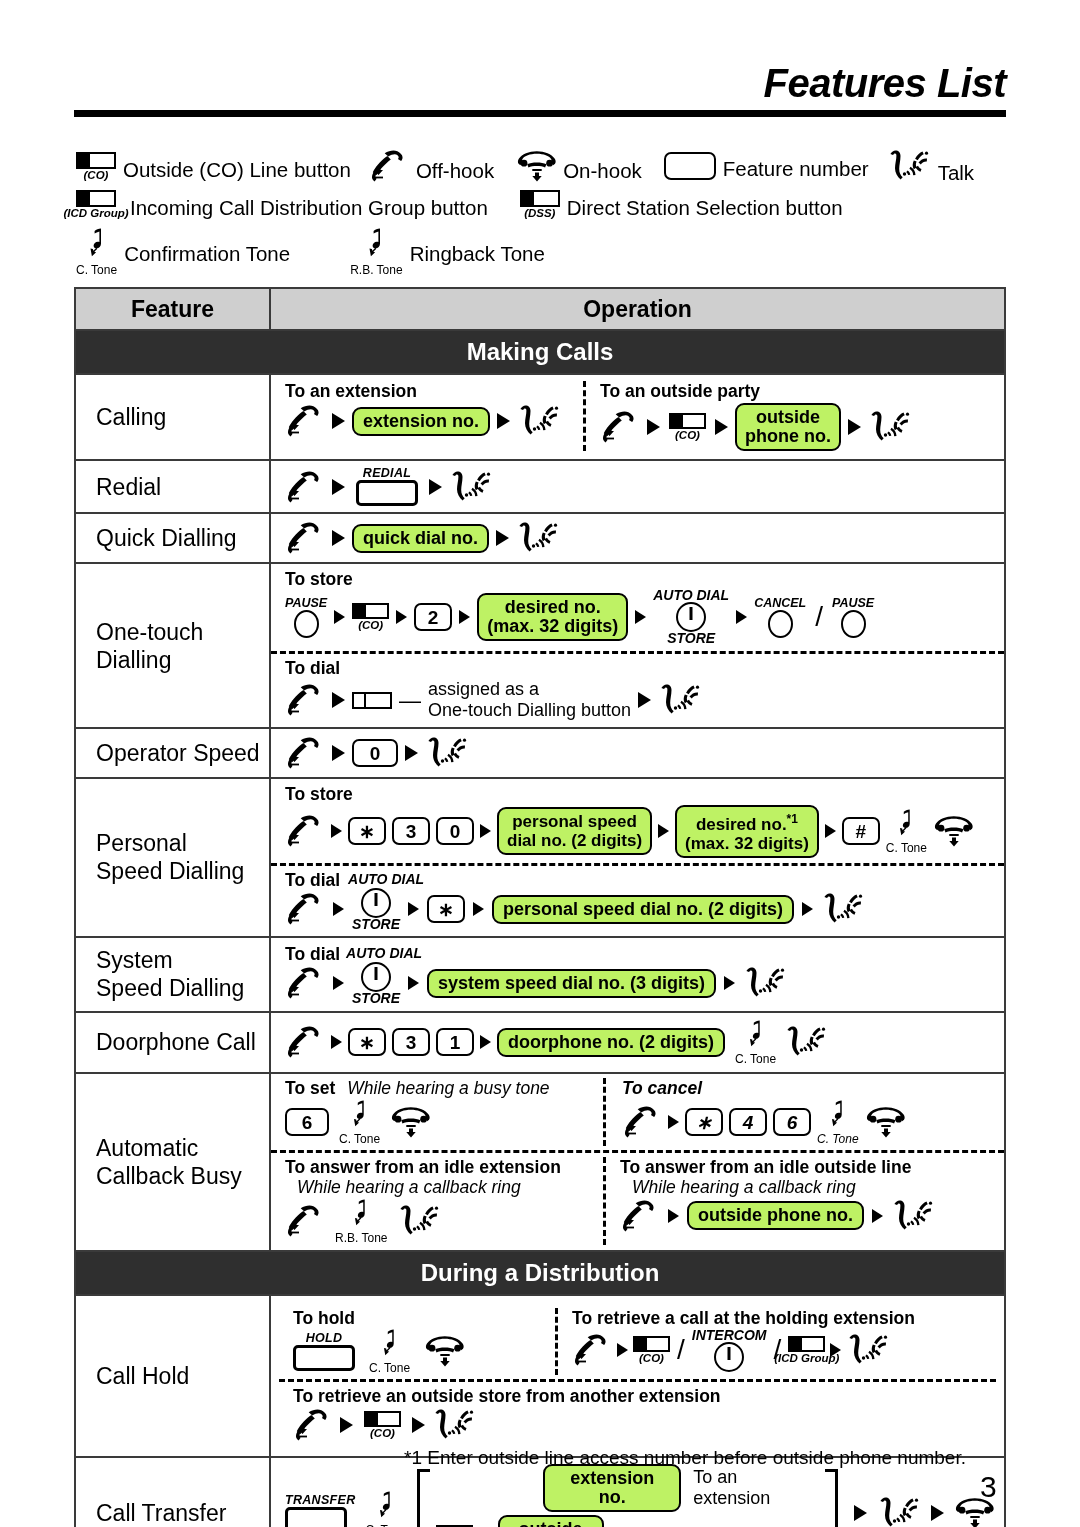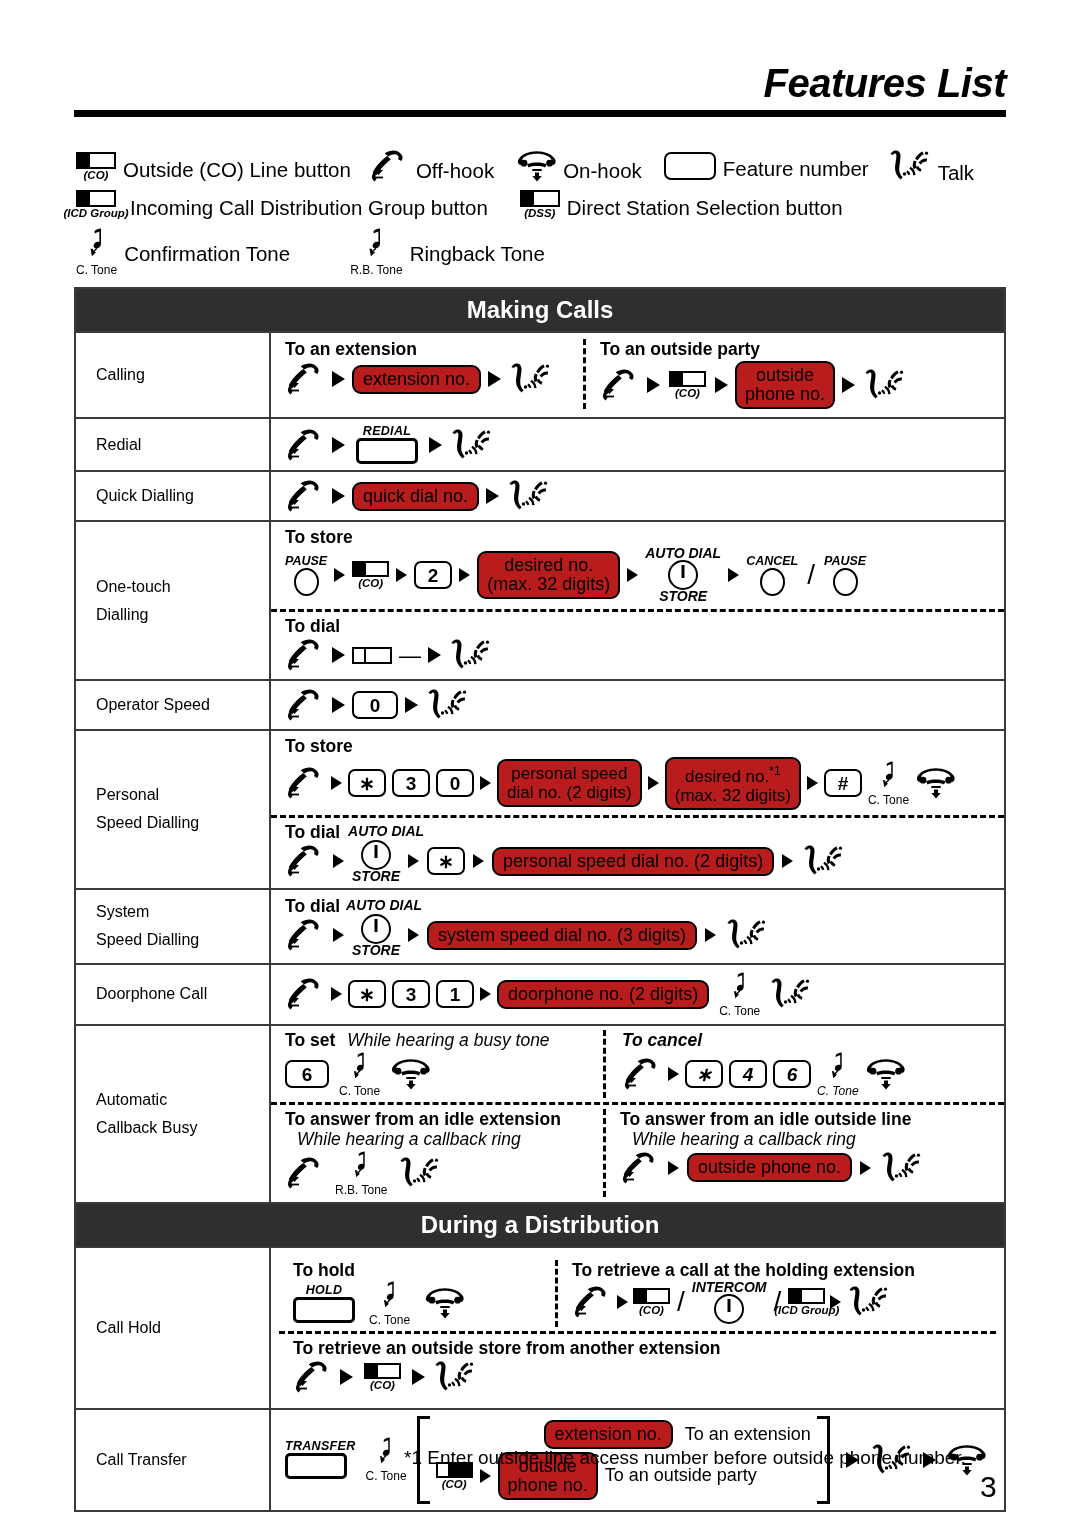--- a/index.html
+++ b/index.html
@@ -64,43 +64,43 @@
 
   
   .adial{display:inline-block;text-align:center;}
   .adial-cap{font-size:14px;font-style:italic;font-weight:bold;line-height:13px;white-space:nowrap;}
   .adial-circ{position:relative;width:30px;height:30px;border:2.6px solid #000;border-radius:50%;margin:0 auto;box-sizing:border-box;}
   .adial-circ:after{content:"";position:absolute;left:50%;top:3px;width:3px;height:13px;background:#000;transform:translateX(-50%);}
 
   
   .pill{
     display:inline-flex;align-items:center;justify-content:center;text-align:center;
-    border:2.8px solid #000;border-radius:9px;background:#b91c1c;
-    font-size:18px;font-weight:normal;line-height:19px;padding:3px 9px;box-sizing:border-box;
+    border:2.8px solid #000;border-radius:9px;background:#bef264;
+    font-size:18px;font-weight:bold;line-height:19px;padding:3px 9px;box-sizing:border-box;
   }
   .pill.two{line-height:19px;padding:3px 8px;}
 
   
   .arr{display:inline-block;width:0;height:0;border-left:13px solid #000;
        border-top:8px solid transparent;border-bottom:8px solid transparent;}
   .arr.sm{border-left-width:11px;border-top-width:7px;border-bottom-width:7px;}
 
   
   .tone{display:inline-block;text-align:center;}
   .tone-cap{font-size:12px;line-height:13px;white-space:nowrap;}
 
   .talk{display:inline-block;width:44px;height:36px;}
   .slash{font-size:28px;font-weight:400;line-height:1;padding:0 2px;}
 
   
   .tbl{position:absolute;left:74px;top:287px;width:932px;border:2.5px solid #3a3a3a;box-sizing:border-box;}
   .trow{display:flex;border-bottom:2.2px solid #3a3a3a;}
   .trow:last-child{border-bottom:none;}
   .cfeat{width:195px;flex:0 0 195px;border-right:2.2px solid #3a3a3a;display:flex;align-items:center;padding:0 0 0 20px;box-sizing:border-box;}
-  .cfeat .ftxt{font-size:16px;line-height:28px;}
+  .cfeat .ftxt{font-size:23px;line-height:28px;}
   .cop{flex:1;position:relative;box-sizing:border-box;padding:6px 8px 6px 14px;}
 
   .thead .cfeat,.thead .cop{background:#cfcfcf;justify-content:center;text-align:center;padding:0;}
   .thead{height:40px;}
   .thead .hd{font-size:23px;font-weight:bold;line-height:40px;width:100%;text-align:center;}
   .cop.hdcell{display:flex;align-items:center;justify-content:center;}
 
   .section{background:#2f2f2f;color:#fff;text-align:center;font-size:24px;font-weight:bold;
            padding:7px 0;border-bottom:2.2px solid #3a3a3a;}
 
@@ -261,20 +261,28 @@
           </svg>
           <div class="tone-cap">R.B. Tone</div>
         </div>
         <div class="legend-label" style="margin-bottom:12px;">Ringback Tone</div>
       </div>
     </div>
   </div>
 
   <div class="tbl">
 
+    <div class="trow thead">
+      <div class="cfeat" style="padding:0;justify-content:center;">
+        <div class="hd">Feature</div>
+      </div>
+      <div class="cop hdcell">
+        <div class="hd">Operation</div>
+      </div>
+    </div>
 
     <div class="section">Making Calls</div>
 
     <div class="trow">
       <div class="cfeat">
         <div class="ftxt">Calling</div>
       </div>
       <div class="cop" style="padding:6px 6px 8px 14px;">
         <div class="halves">
           <div class="half" style="width:298px;padding-right:10px;">
@@ -512,20 +520,24 @@
                     <rect x="1" y="12.6" width="9" height="1.8"></rect>
                   </g>
               </svg>
             </span>
             <span class="arr"></span>
             <span class="co-box" style="display:flex;">
                 <span class="seg-l"></span>
                 <span class="seg-r"></span>
               </span>
             <span class="plaintxt" style="font-size:22px;">—</span>
+            <span class="plaintxt">
+              <span style="display:block;">assigned as a</span>
+              <span style="display:block;">One-touch Dialling button</span>
+            </span>
             <span class="arr"></span>
             <span class="talk">
               <svg width="44" height="36" viewBox="0 0 44 36">
                   <g fill="#000">
                 <path d="M8.5 2.4c3 0 5 1.9 5 5.6 0 4.6-1.3 9.3-1.3 13.1 0 4 1.4 6.2 3.5 8.2l-2.1 2.2C10.4 28.6 8 24.9 8 20.2c0-4.3 1.4-8.7 1.4-12.4 0-1.6-.5-2.3-1.4-2.3-.8 0-1.4.6-2 1.6L3.4 5.9C4.9 3.6 6.5 2.4 8.5 2.4z"></path>
                 <circle cx="17.5" cy="26" r="1.7"></circle>
                     <path d="M20.5 22.5c1.6 1 2.6 2.5 2.8 4.3l-2.2.3c-.2-1.2-.8-2.2-1.9-2.9z"></path>
                 <path d="M23.5 18.8c3 1.6 4.8 4.5 5 8.2l-2.3.2c-.2-2.9-1.5-5.1-3.8-6.4z"></path>
                 <path d="M35.5 3.5c-2.6 1-5.6 3.8-7.4 7.2l2.6 1.5c1.6-3 4.1-5.3 6-6z"></path>
                 <path d="M40 10.5c-3.1-.4-6.5 1.3-8.5 4l2.3 2c1.4-1.9 3.9-3.2 6-2.9z"></path>

